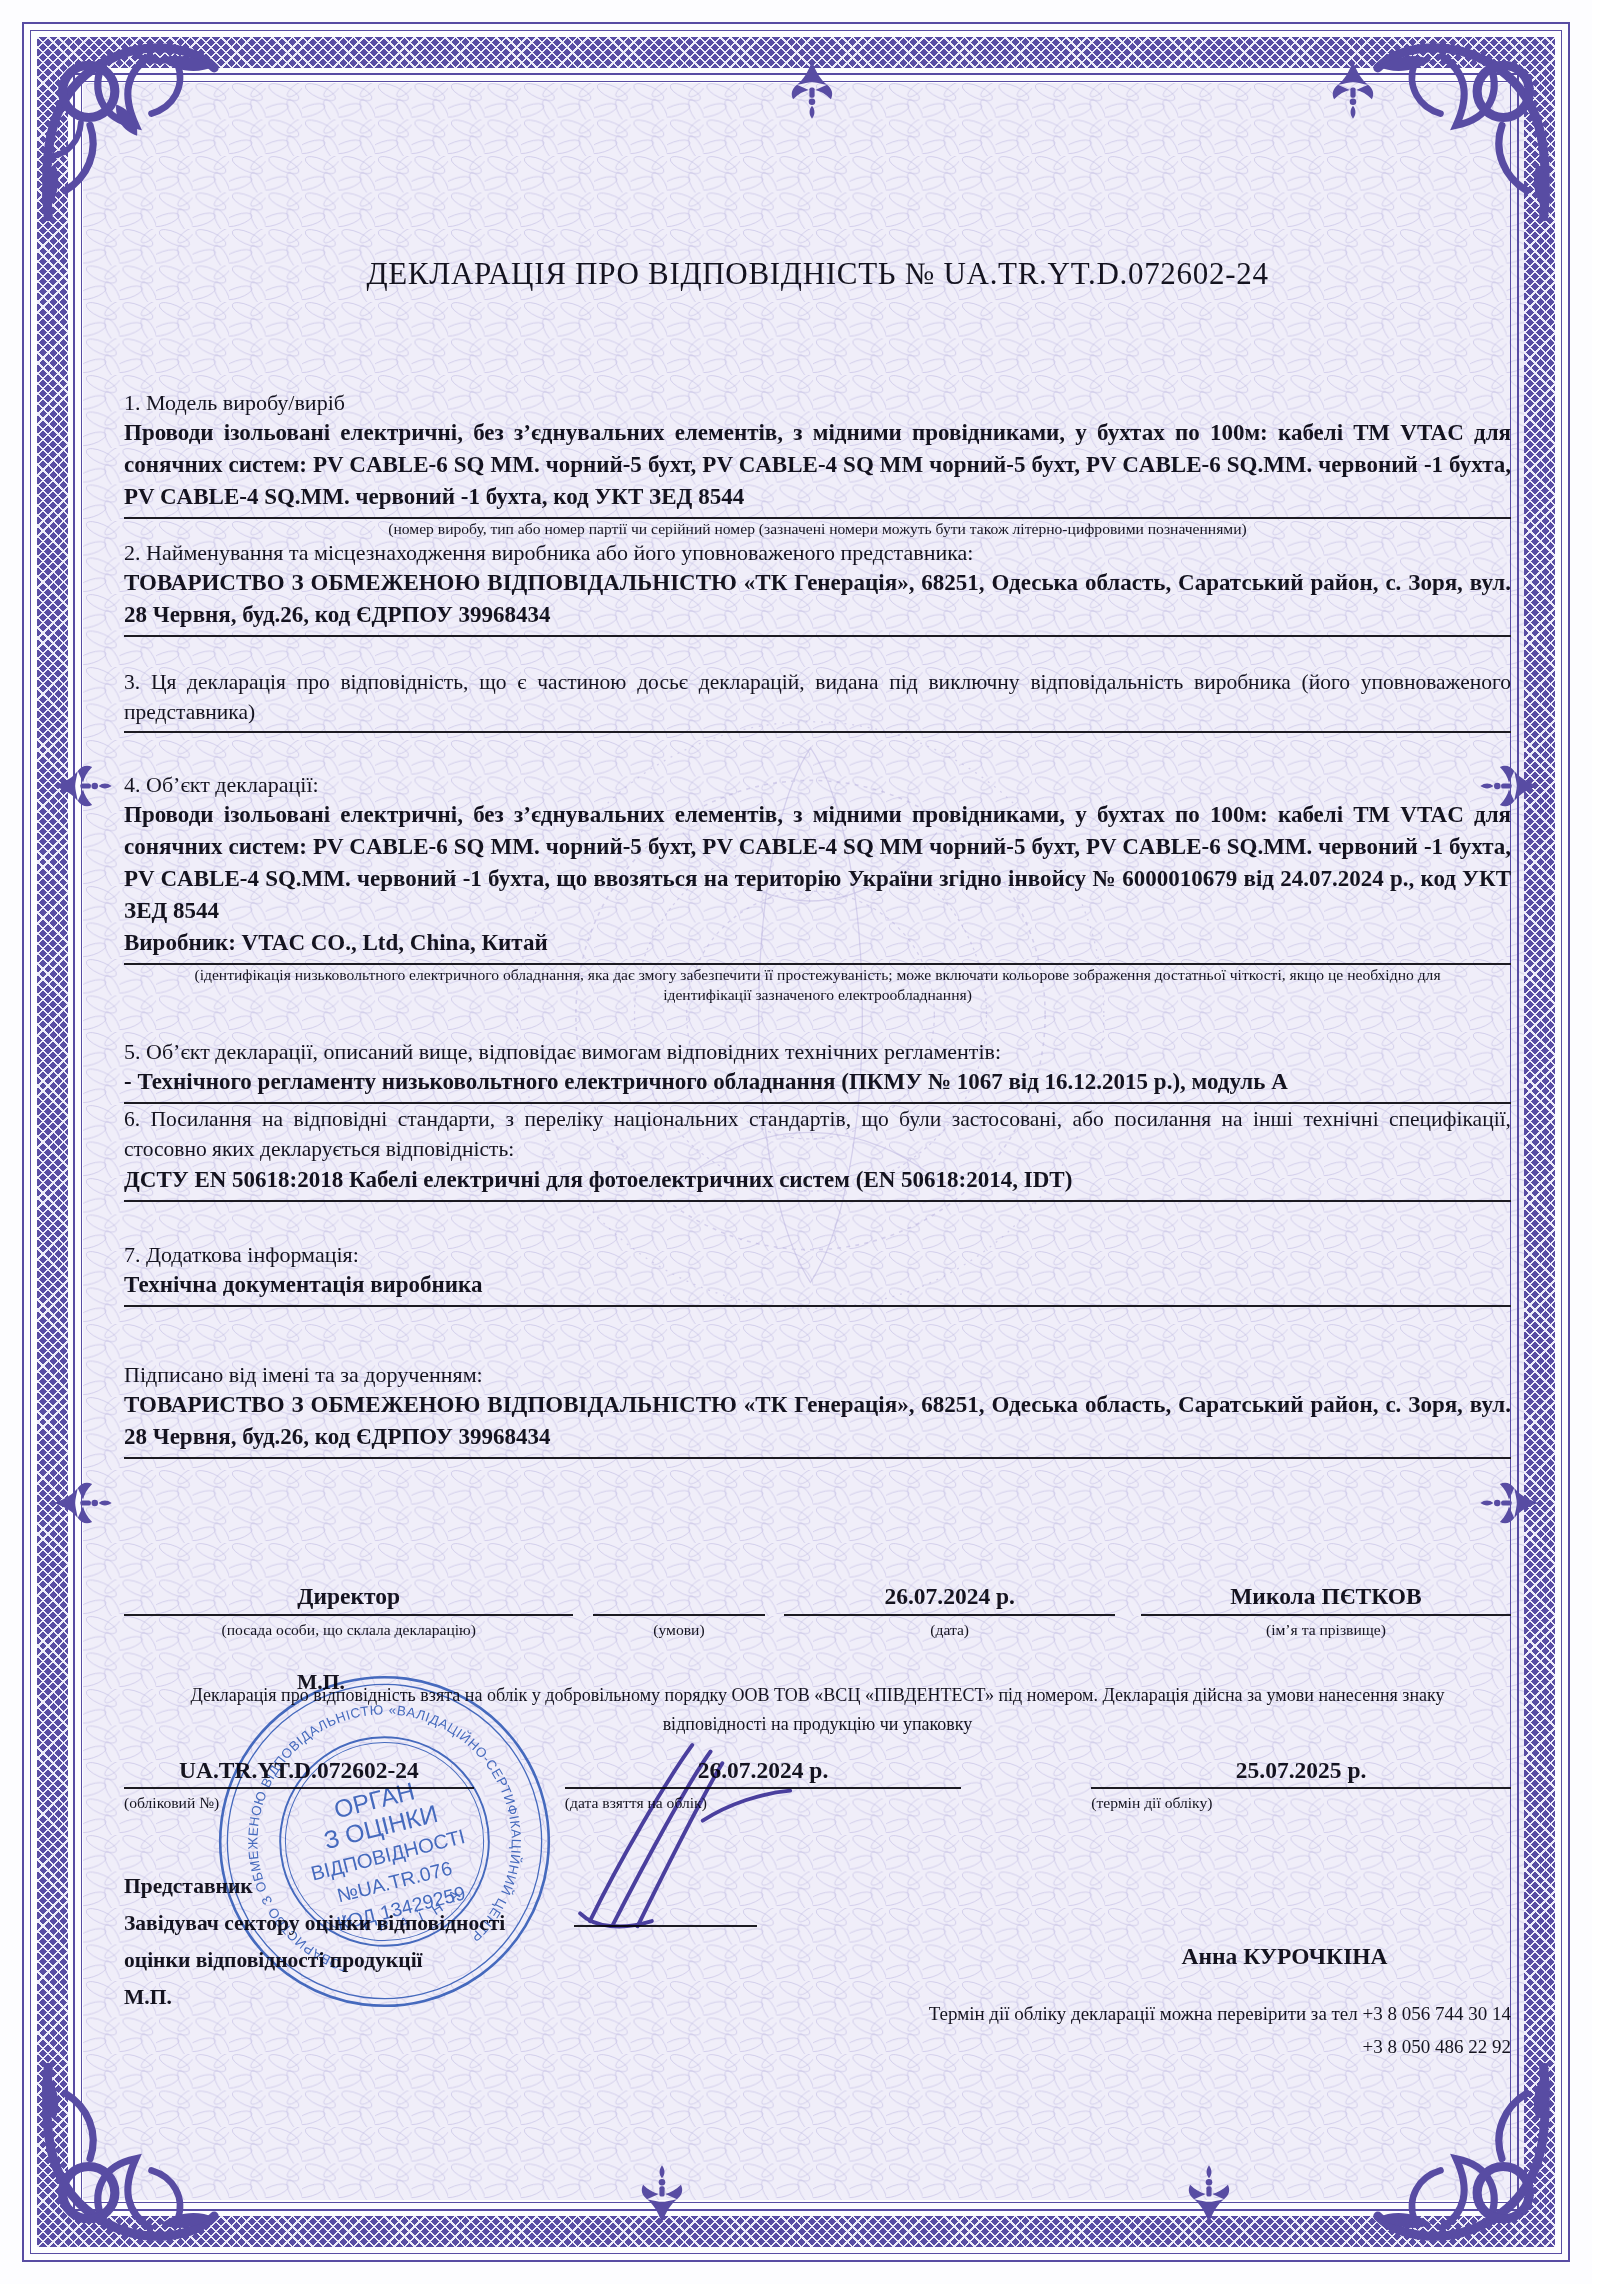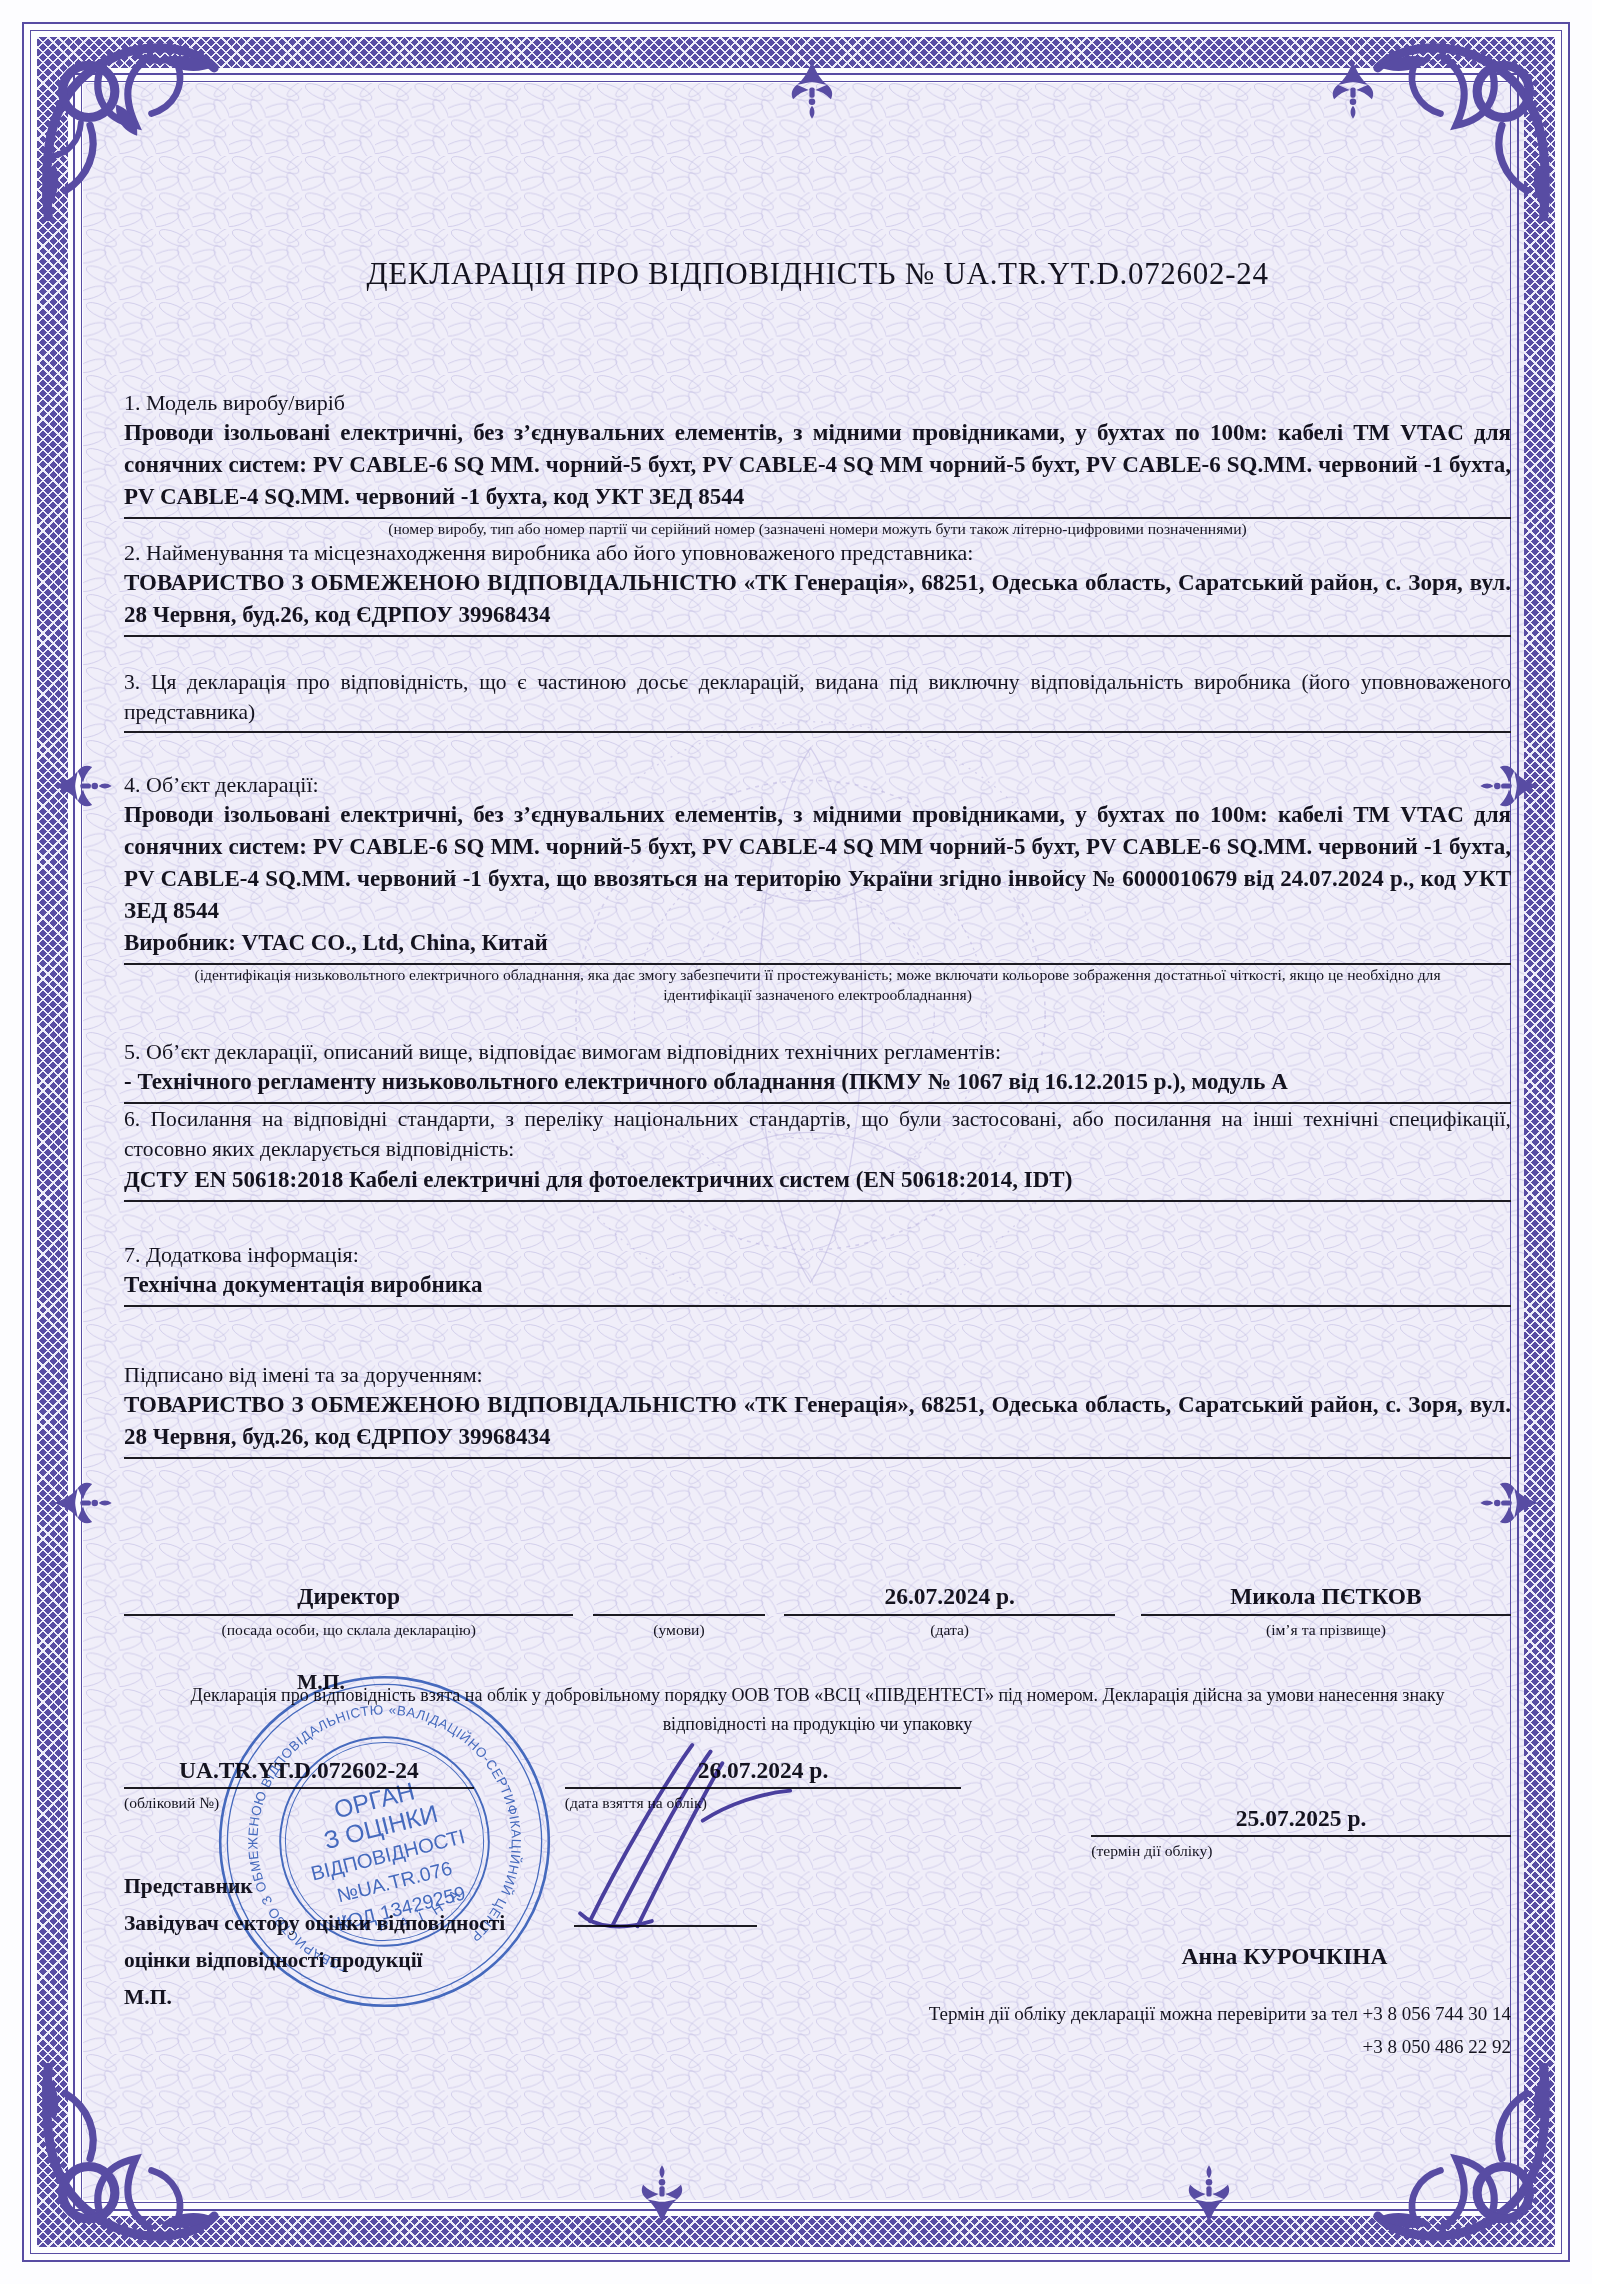--- a/index.html
+++ b/index.html
@@ -47,21 +47,21 @@
   .mp1{position:absolute;left:173px;top:-1.3px;font-size:21.5px;font-weight:700;}
   .regnote{position:absolute;top:9px;left:0;right:0;text-align:center;font-size:18px;line-height:29px;}
   .regnote .inner{max-width:1291px;margin:0 auto;}
   .regrow{position:absolute;top:83px;left:0;right:0;display:flex;}
   .regcol{display:flex;flex-direction:column;}
   .regcol .val{font-size:23.5px;font-weight:700;text-align:center;line-height:30px;}
   .regcol .line{border-top:2px solid #1c1b22;margin-top:2.6px;}
   .regcol .rcap{font-size:15.6px;margin-top:5.2px;text-align:left;}
   .rc1{width:30%;padding-right:39px;}
   .rc2{width:34%;padding:0 52px;}
-  .rc3{width:36%;padding-left:78px;margin-top:48px;}
+  .rc3{width:36%;padding-left:78px;}
   .rep{position:absolute;left:0;top:196px;font-size:21.5px;line-height:37px;font-weight:700;}
   .stamp{position:absolute;left:91px;top:0px;width:339px;height:339px;z-index:4;
          mix-blend-mode:multiply;opacity:.88;transform:rotate(-14deg);}
   .signature{position:absolute;left:430px;top:65px;width:274px;height:196px;z-index:4;mix-blend-mode:multiply;}
   .sigline{position:absolute;left:450px;top:253px;width:183px;border-top:2px solid #1c1b22;}
   .approver{position:absolute;left:1017px;top:271px;width:287px;text-align:center;
             font-size:23.5px;font-weight:700;}
   .footnote{position:absolute;right:0;top:325px;text-align:right;
             font-size:19px;line-height:33px;}
   .mt40{} .mt46{margin-top:30px;} .mt50{margin-top:33px;}

